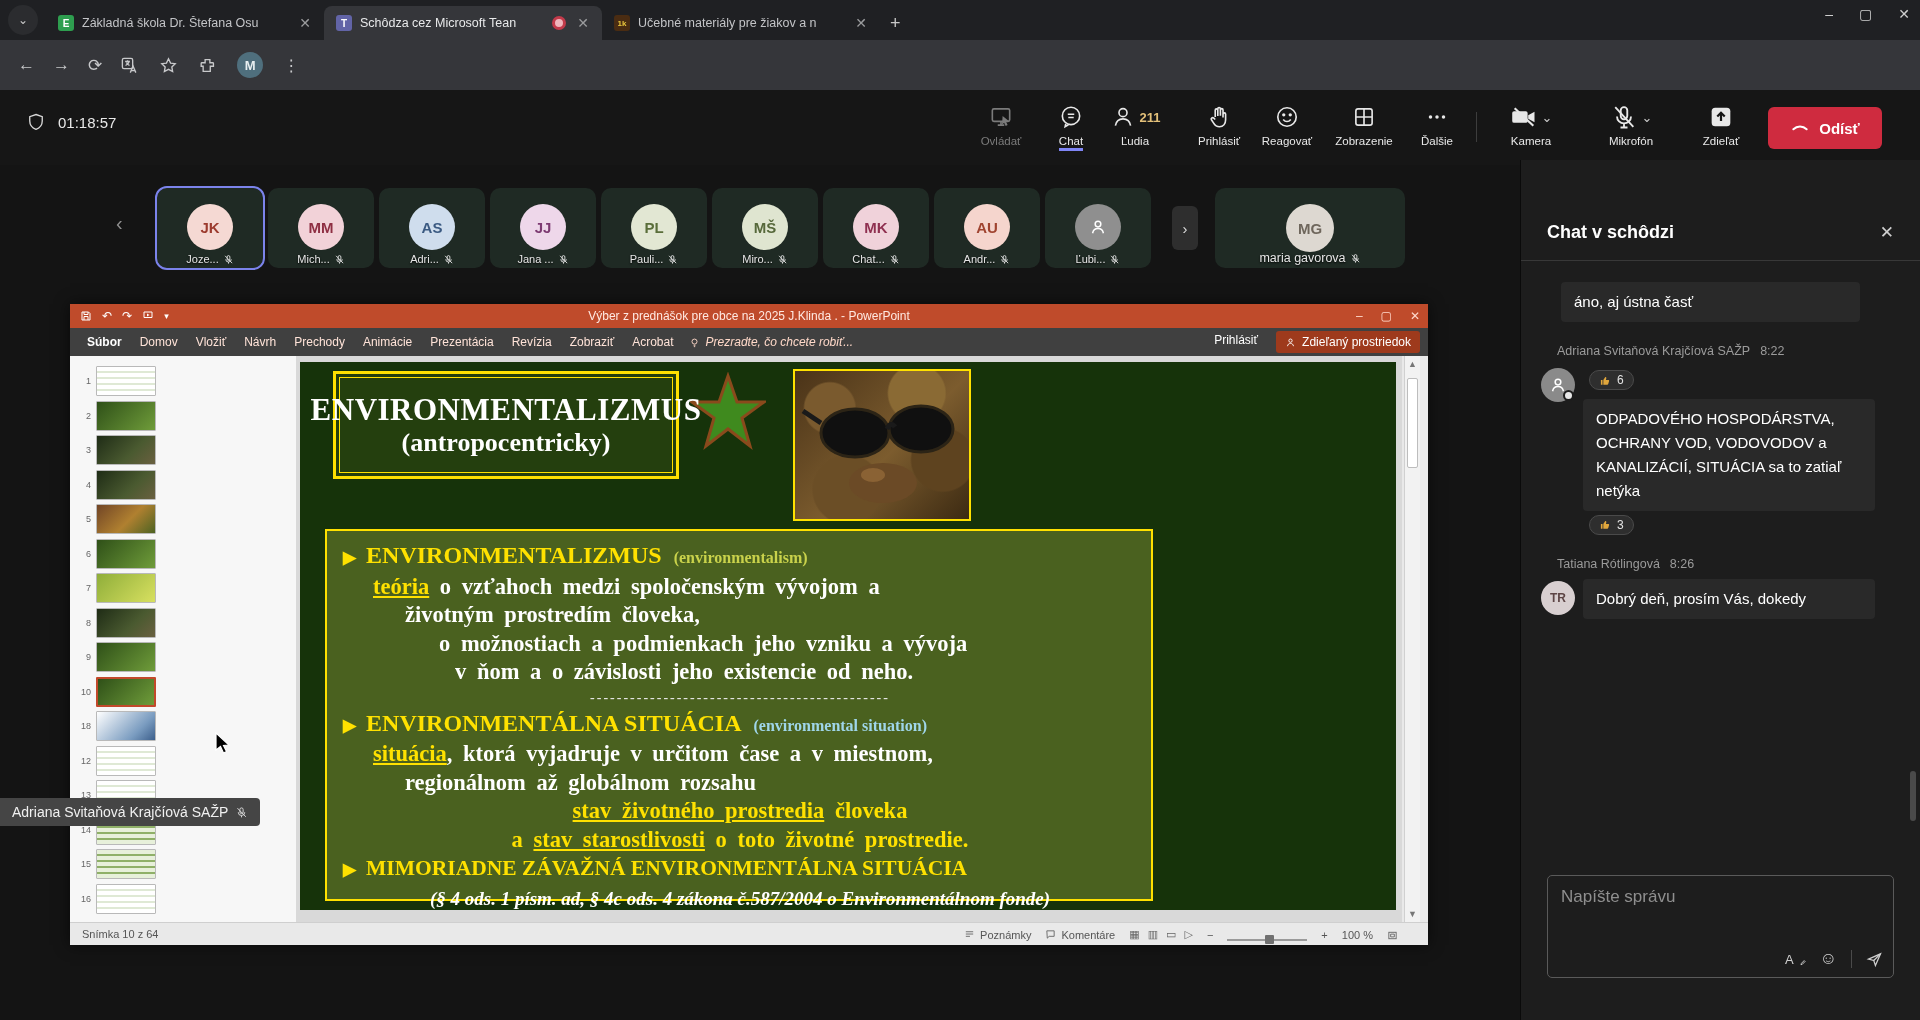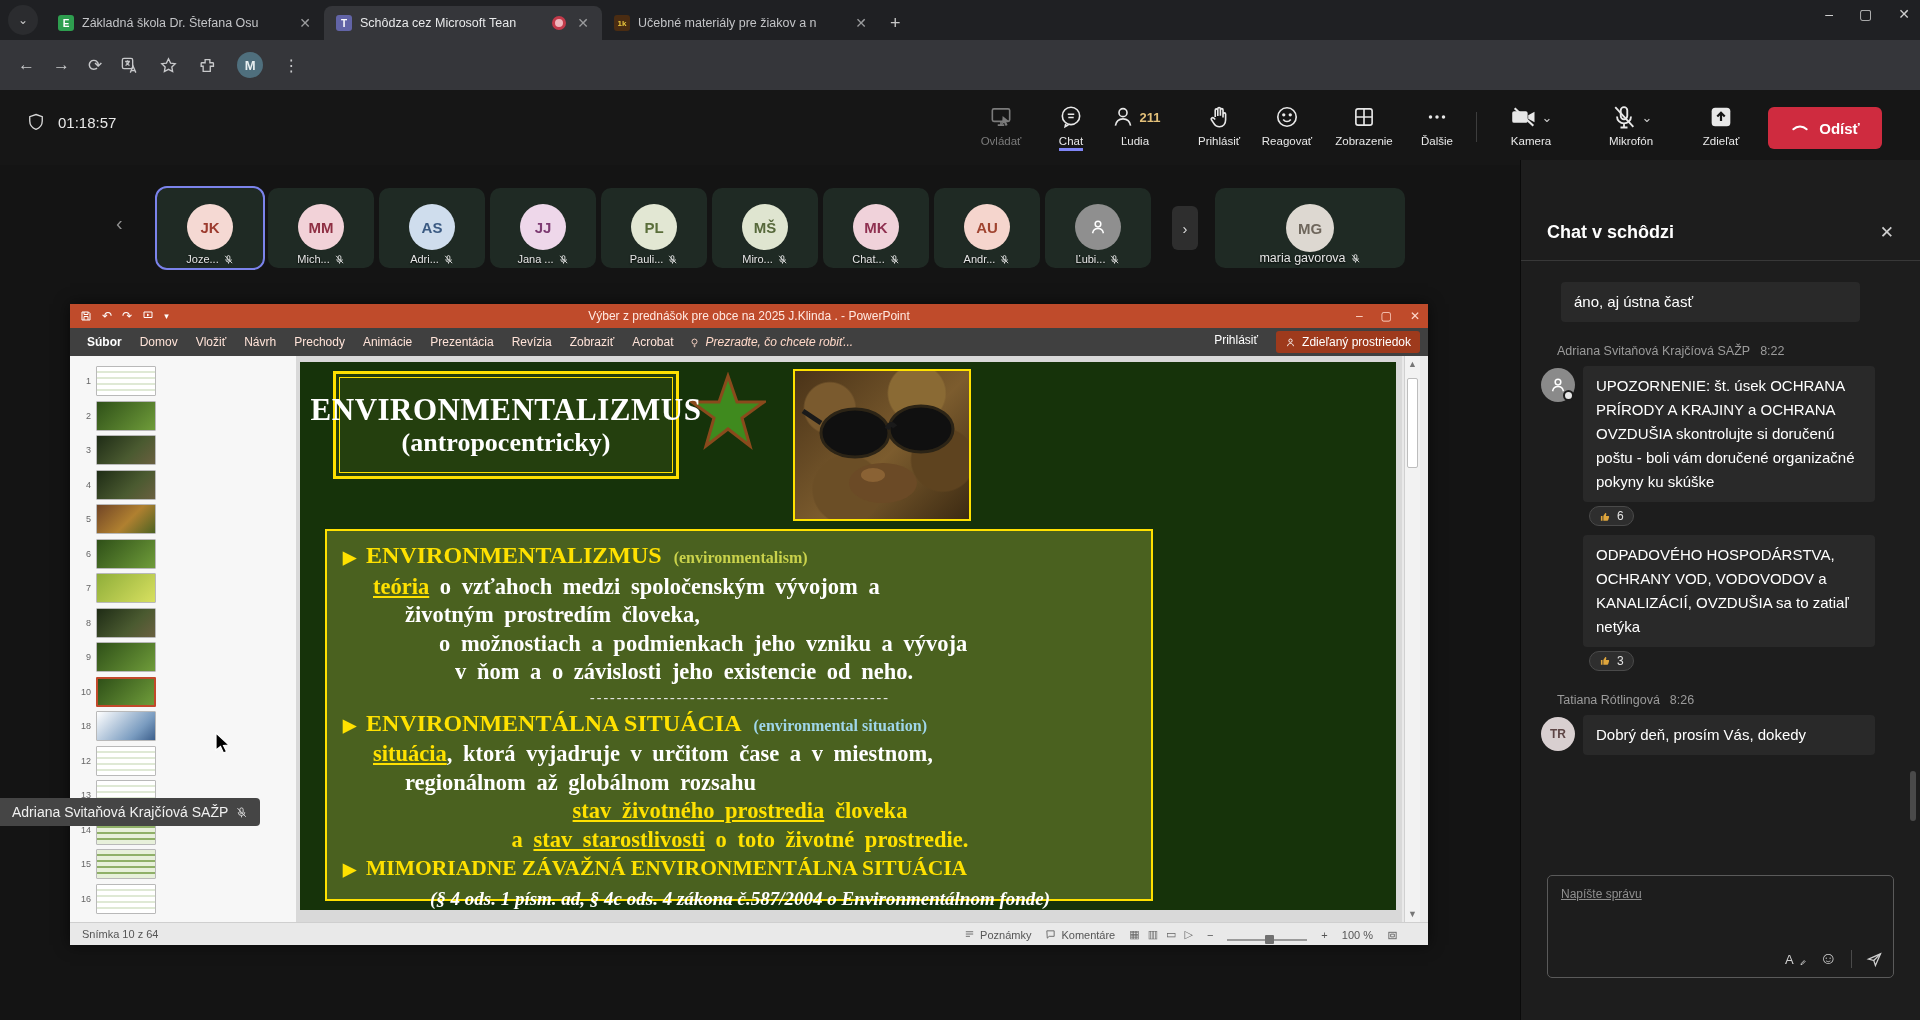--- a/index.html
+++ b/index.html
@@ -120,21 +120,21 @@
   .bub { background:#292929; border-radius:4px; color:#fff; font-size:15px; line-height:24px; padding:8px 13px; }
   .solo-bub { margin:14px 60px 0 40px; }
   .author { color:#9b9b9b; font-size:12.5px; margin:22px 26px 0 36px; }
   .author .tm { margin-left:10px; }
   .msgrow { position:relative; margin:8px 28px 0 62px; }
   .msgrow .av { position:absolute; left:-42px; top:2px; width:34px; height:34px; border-radius:50%; background:#8a8a8a; display:flex; align-items:center; justify-content:center; font-size:12px; font-weight:bold; color:#5d4545; }
   .msgrow .dot { position:absolute; left:-20px; top:24px; width:11px; height:11px; border-radius:50%; background:#e8e8e8; border:2px solid #1d1d1d; }
   .react { display:inline-flex; align-items:center; gap:5px; background:#2e2e2e; border:1px solid #4a4a4a; border-radius:11px; padding:2px 9px; color:#e4e4e4; font-size:12px; margin:4px 0 0 6px; }
   .chat-scroll { position:absolute; right:4px; top:611px; width:6px; height:50px; border-radius:3px; background:#4a4a4a; }
   .compose { position:absolute; left:26px; right:26px; top:715px; height:103px; border:1px solid #5a5a5a; border-radius:5px; }
-  .compose .ph { position:absolute; left:13px; top:11px; color:#8f8f8f; font-size:12px;text-decoration:underline; }
+  .compose .ph { position:absolute; left:13px; top:11px; color:#8f8f8f; font-size:17px; }
   .compose .tools { position:absolute; right:10px; bottom:8px; display:flex; align-items:center; gap:14px; color:#cfcfcf; }
   .compose .tools .sep { width:1px; height:18px; background:#4a4a4a; }
   .smiley-g { font-size:17px; color:#cfcfcf; }
 
   .cursor { position:absolute; left:214px; top:732px; z-index:40; }
   svg { display:block; }
 </style>
 </head>
 <body>
 
@@ -711,29 +711,29 @@
     <div class="chat-list" id="chatlist">
         <div class="bub solo-bub">áno, aj ústna časť</div>
         <div class="author"><span>Adriana Svitaňová Krajčíová SAŽP</span><span class="tm">8:22</span></div>
         <div class="msgrow"><div class="av">
             <span>
               <svg width="20" height="20" viewBox="0 0 24 24" fill="none" stroke="#ffffff" stroke-width="1.8">
                 <circle cx="12" cy="8.5" r="3.4"></circle>
                 <path d="M5.5 19.5c.7-3.7 3.2-5.6 6.5-5.6s5.8 1.9 6.5 5.6"></path>
               </svg>
             </span>
-          </div><div class="dot"></div><div class="bub" style="width: 292px;">UPOZORNENIE: št. úsek OCHRANA PRÍRODY A KRAJINY a OCHRANA OVZDUŠIA skontrolujte si doručenú poštu - boli vám doručené organizačné pokyny ku skúške</div><div class="react">
+          </div><div class="dot"></div><div class="react">
             <span>
               <svg width="13" height="13" viewBox="0 0 24 24">
                 <path d="M3.5 11h3v9h-3zM8 20h7.2c.9 0 1.6-.6 1.8-1.4l1.7-5.5c.3-1.1-.5-2.1-1.6-2.1h-4.3l.8-3.4c.2-1-.4-1.9-1.4-2.1l-.6-.1L8 11z" fill="#e0a63c"></path>
               </svg>
             </span>
             <span>6</span>
           </div></div>
-        <div class="msgrow"><div class="bub" style="width: 292px;">ODPADOVÉHO HOSPODÁRSTVA, OCHRANY VOD, VODOVODOV a KANALIZÁCIÍ, OVZDUŠIA sa to zatiaľ netýka</div><div class="react">
+        <div class="msgrow"><div class="bub" style="width: 292px;">ODPADOVÉHO HOSPODÁRSTVA, OCHRANY VOD, VODOVODOV a KANALIZÁCIÍ, SITUÁCIA sa to zatiaľ netýka</div><div class="react">
             <span>
               <svg width="13" height="13" viewBox="0 0 24 24">
                 <path d="M3.5 11h3v9h-3zM8 20h7.2c.9 0 1.6-.6 1.8-1.4l1.7-5.5c.3-1.1-.5-2.1-1.6-2.1h-4.3l.8-3.4c.2-1-.4-1.9-1.4-2.1l-.6-.1L8 11z" fill="#e0a63c"></path>
               </svg>
             </span>
             <span>3</span>
           </div></div>
         <div class="author"><span>Tatiana Rótlingová</span><span class="tm">8:26</span></div>
         <div class="msgrow">
           <div class="av" style="background: rgb(216, 207, 208);">TR</div>

